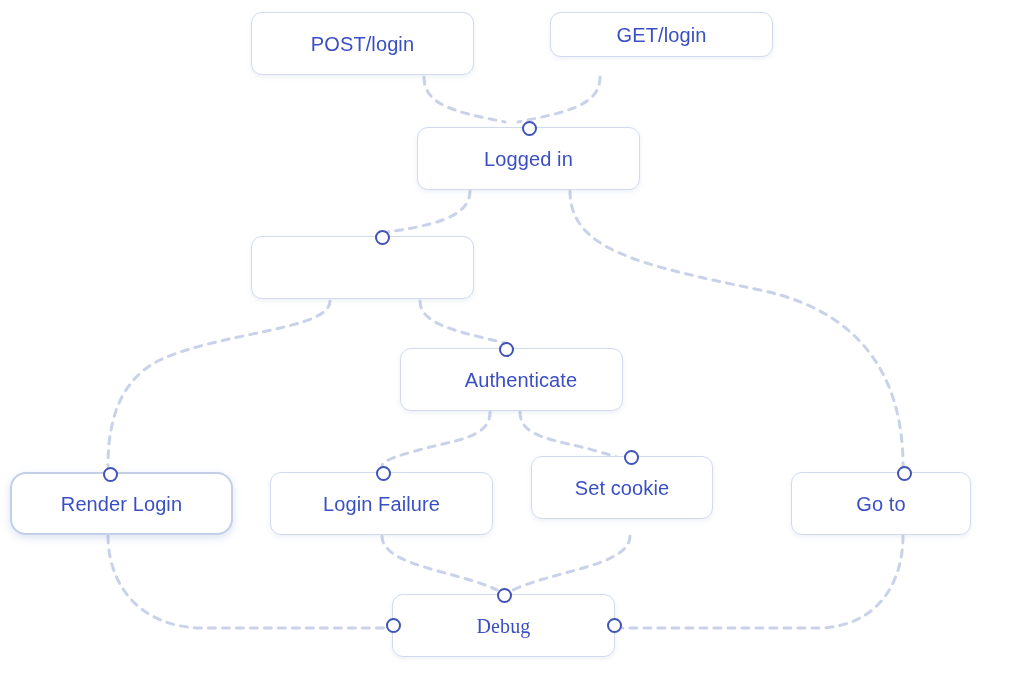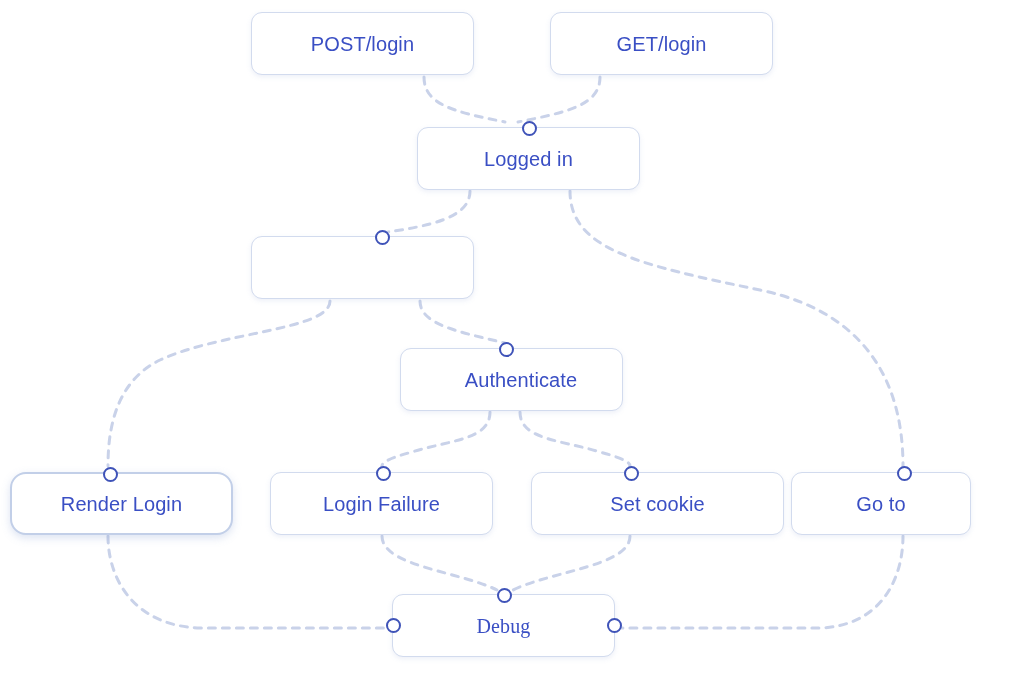--- a/index.html
+++ b/index.html
@@ -92,21 +92,21 @@
       <path class="edge-path" d="M 520 412 C 520 440 562 440 600 452 C 622 458 630 462 630 466" stroke="#c9d2e9"></path>
       <path class="edge-path" d="M 382 536 C 382 560 430 568 470 580 C 490 586 497 590 497 590" stroke="#c9d2e9"></path>
       <path class="edge-path" d="M 630 536 C 630 560 580 568 540 580 C 520 586 513 590 513 590" stroke="#c9d2e9"></path>
       <path class="edge-path" d="M 108 536 C 108 580 135 626 200 628 L 386 628" stroke="#c9d2e9"></path>
       <path class="edge-path" d="M 903 536 C 903 580 880 626 820 628 L 621 628" stroke="#c9d2e9"></path>
     </svg>
   <div id="node-layer">
       <div class="node" style="left: 251px; top: 12px; width: 223px; height: 63px;">
         <span class="node-label">POST/login</span>
       </div>
-      <div class="node" style="left: 550px; top: 12px; width: 223px; height: 63px;">
+      <div class="node" style="left: 550px; top: 12px; width: 223px; height: 45px;">
         <span class="node-label">GET/login</span>
       </div>
       <div class="node" style="left: 400px; top: 127px; width: 223px; height: 63px; margin-left: 17px;">
         <span class="node-label">Logged in</span>
         <span class="port top" style="left: 104px;"></span>
       </div>
       <div class="node" style="left: 251px; top: 236px; width: 223px; height: 63px;">
         <span class="port top" style="left: 122.5px;"></span>
       </div>
       <div class="node" style="left: 400px; top: 348px; width: 223px; height: 63px; padding-left: 19px;">
@@ -114,21 +114,21 @@
         <span class="port top" style="left: 97.5px;"></span>
       </div>
       <div class="node selected" style="left: 10px; top: 472px; width: 223px; height: 63px; border-radius: 16px;">
         <span class="node-label">Render Login</span>
         <span class="port top" style="left: 90.5px;"></span>
       </div>
       <div class="node" style="left: 270px; top: 472px; width: 223px; height: 63px;">
         <span class="node-label">Login Failure</span>
         <span class="port top" style="left: 104.5px;"></span>
       </div>
-      <div class="node" style="left: 531px; top: 472px; width: 253px; height: 63px;">
+      <div class="node" style="left: 531px; top: 456px; width: 182px; height: 63px;">
         <span class="node-label">Set cookie</span>
         <span class="port top" style="left: 91.5px;"></span>
       </div>
       <div class="node" style="left: 791px; top: 472px; width: 180px; height: 63px;">
         <span class="node-label">Go to</span>
         <span class="port top" style="left: 104.5px;"></span>
       </div>
       <div class="node" style="left: 392px; top: 594px; width: 223px; height: 63px; font-family: Liberation Serif, serif;">
         <span class="node-label">Debug</span>
         <span class="port top" style="left: 104px;"></span>

